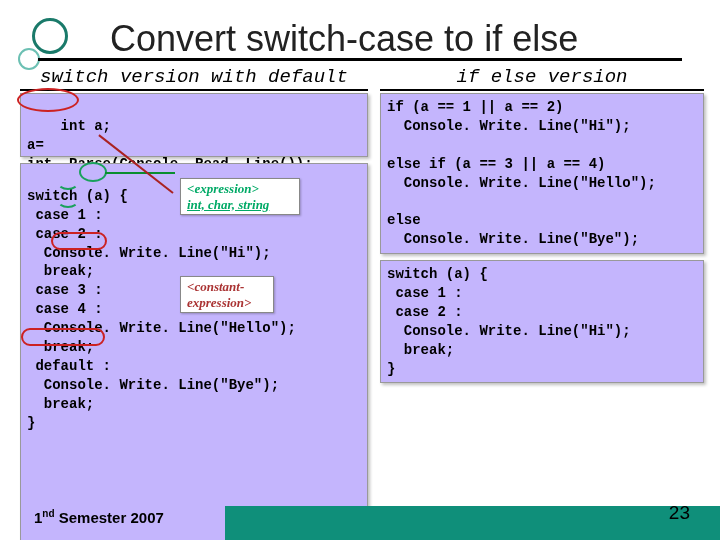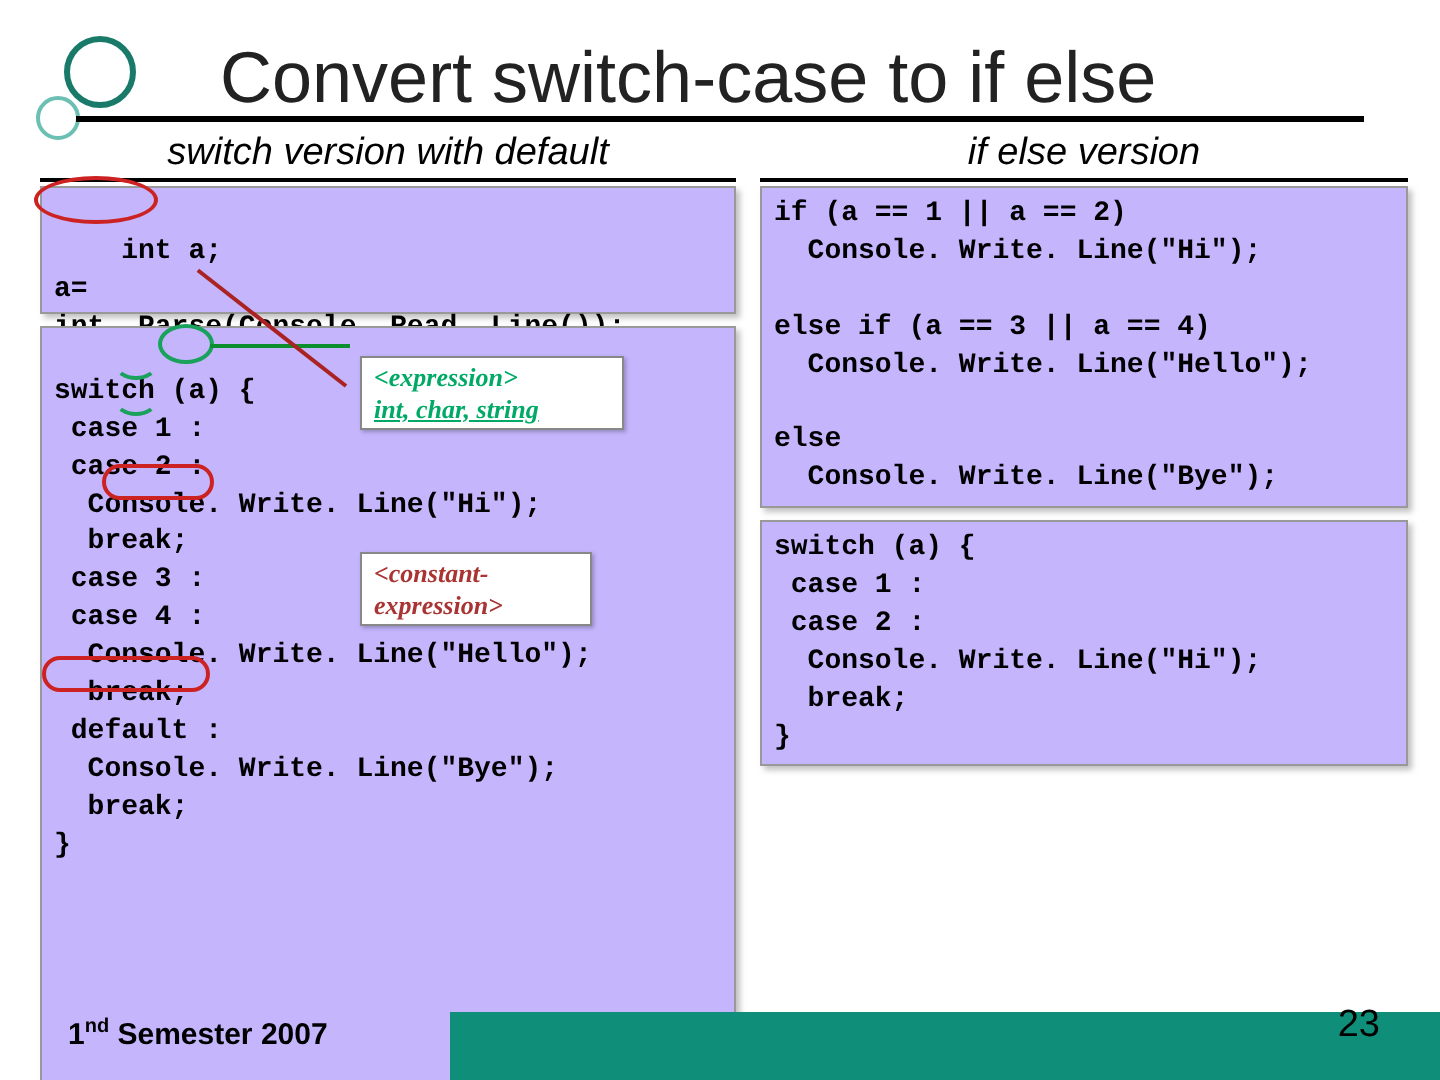--- a/index.html
+++ b/index.html
@@ -7,21 +7,21 @@
   .decor-circle { position: absolute; border-radius: 50%; }
   .c1 { width: 36px; height: 36px; border: 3px solid #1a7a6a; left: 32px; top: 18px; }
   .c2 { width: 22px; height: 22px; border: 2px solid #6cc0b3; left: 18px; top: 48px; }
   .title { position: absolute; left: 110px; top: 18px; font-size: 36px; color: #222; font-weight: 400; }
   .title-underline { position: absolute; left: 38px; top: 58px; width: 644px; height: 3px; background: #000; }
 
   .col { position: absolute; top: 66px; }
   .left { left: 20px; width: 348px; }
   .right { left: 380px; width: 324px; }
 
-  .section-title { font-style: italic; font-family: Liberation Sans, sans-serif; font-size: 19px; text-align: center; border-bottom: 2px solid #000; padding-bottom: 1px; margin-bottom: 2px; }
+  .section-title { font-style: italic; font-family: Liberation Mono, monospace; font-size: 19px; text-align: center; border-bottom: 2px solid #000; padding-bottom: 1px; margin-bottom: 2px; }
 
   .codebox { background: #c4b5fd; border: 1px solid #999; box-shadow: 2px 2px 3px rgba(0,0,0,.25); font-family: 'Courier New', monospace; font-size: 14px; font-weight: bold; line-height: 1.35; padding: 4px 6px; white-space: pre; margin-bottom: 6px; position: relative; color: #000; }
 
   .annot { position: absolute; background: #fff; border: 1px solid #888; box-shadow: 1px 1px 2px rgba(0,0,0,.25); padding: 2px 6px; font-family: Georgia, serif; font-size: 13px; line-height: 1.2; }
   .annot .em { font-style: italic; font-weight: bold; color: #0a6; }
   .annot .ital { font-style: italic; font-weight: bold; color: #a33; }
   .annot .typ { font-style: italic; font-weight: bold; color: #0a6; text-decoration: underline; }
 
   .ring-red { position: absolute; border: 2px solid #cc2222; border-radius: 50%; background: transparent; }
   .ring-green { position: absolute; border: 2px solid #1aa15c; border-radius: 50%; background: transparent; }
@@ -67,25 +67,25 @@
     <div class="ring-green" style="left:58px; top:-2px; width:28px; height:20px;"></div>
     <div class="ring-under" style="left:36px; top:10px; width:22px; height:16px;"></div>
     <div class="ring-under" style="left:36px; top:28px; width:22px; height:16px;"></div>
     <div class="ring-red" style="left:30px; top:68px; width:56px; height:18px; border-radius:10px;"></div>
     <div class="ring-red" style="left:0px; top:164px; width:84px; height:18px; border-radius:10px;"></div>
     <div class="arrow-line" style="left:84px; top:8px; width:70px;"></div>
     <div class="arrow-line2" style="left:58px; top:28px; width:94px; transform:rotate(38deg); transform-origin:right center;"></div>
   </div>
 </div>
 
-<div class="annot" style="left:180px; top:178px; width:132px;">
+<div class="annot" style="left:180px; top:178px; width:120px;">
   <div class="em">&lt;expression&gt;</div>
   <div class="typ">int, char, string</div>
 </div>
-<div class="annot" style="left:180px; top:276px; width:116px;">
+<div class="annot" style="left:180px; top:276px; width:94px;">
   <div class="ital">&lt;constant-</div>
   <div class="ital">expression&gt;</div>
 </div>
 
 <div class="col right">
   <div class="section-title">if else version</div>
   <div class="codebox"><span>if (a == 1 || a == 2)
   Console. Write. Line("Hi");
 
 else if (a == 3 || a == 4)

